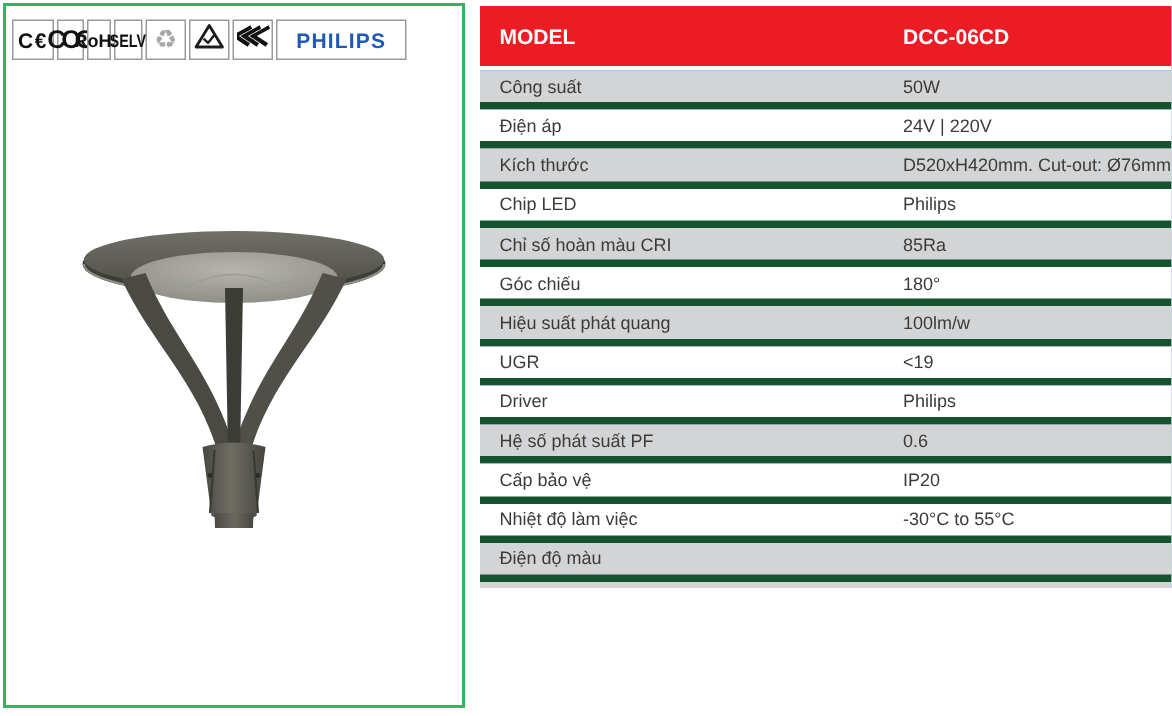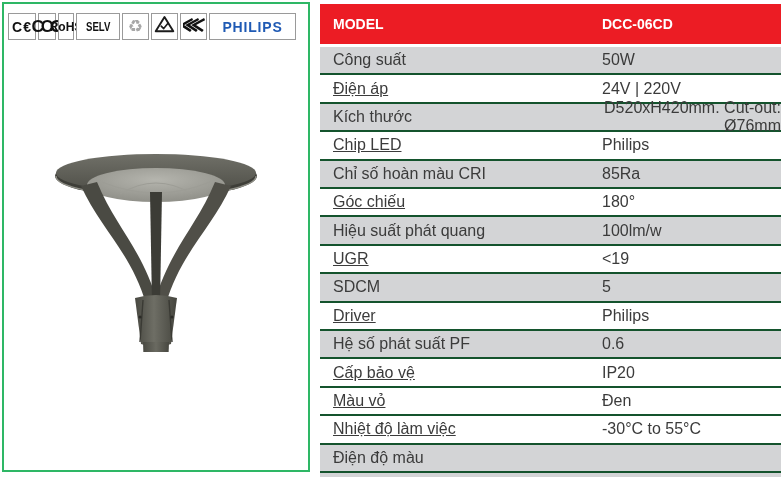--- a/index.html
+++ b/index.html
@@ -21,48 +21,48 @@
     position:absolute;top:9px;left:4px;display:flex;align-items:center;gap:2px;
   }
   .badge{
     height:27px;border:1px solid #9a9a9a;background:#fff;
     display:flex;align-items:center;justify-content:center;
     padding:0 2px;color:#111;white-space:nowrap;
   }
   .badge.ce{width:28px;font-size:14px;letter-spacing:1px;font-weight:600;}
   .badge.ccc{width:18px;font-size:17px;font-weight:700;letter-spacing:-3px;padding-right:5px;}
   .badge.rohs{width:16px;font-size:12px;font-weight:700;}
-  .badge.selv{width:44px;font-size:12px;font-weight:600;transform-origin:center;}
+  .badge.selv{width:19px;font-size:12px;font-weight:600;transform-origin:center;}
   .badge.selv span{display:inline-block;transform:scaleX(0.8);}
   .badge.icon-box{width:27px;}
   .badge.recycle{color:#a7a7a7;font-size:17px;font-weight:400;}
   .badge.philips{width:87px;}
   .philips-text{color:var(--blue);font-weight:700;font-size:14px;letter-spacing:0.8px;}
 
   .lamp-wrap{position:absolute;left:46px;top:138px;width:212px;height:210px;}
 
   
   .spec-table{
-    position:absolute;left:320px;top:4px;width:461px;height:473px;
+    position:absolute;left:320px;top:4px;width:461px;height:388px;
     display:flex;flex-direction:column;background:#1d4ed8;
   }
   .t-header{
     height:40px;flex:0 0 40px;background:var(--red);color:#fff;
     display:flex;align-items:center;position:relative;
     font-size:14px;font-weight:700;
   }
   .t-header .cell-label{padding-left:13px;}
   .t-gap{flex:0 0 3px;background:#fff;}
   .t-rows{flex:1;display:flex;flex-direction:column;}
   .row{
     flex:1;display:flex;align-items:center;position:relative;
-    font-size:16px;color:var(--text);border-bottom:2px solid #14532d;text-align:right;
+    font-size:12px;color:var(--text);border-bottom:5px solid #14532d;text-align:right;
   }
   .row.gray{background:var(--row-gray);}
-  .row.white{background:#fff;text-decoration:underline;}
+  .row.white{background:#fff;}
   .row .cell-label{padding-left:13px;}
   .cell-value{position:absolute;left:282px;}
   .t-footer{flex:0 0 4px;background:var(--row-gray);}
 </style>
 </head>
 <body>
 
 <div class="left-panel">
 
   <div class="badges">
@@ -192,41 +192,33 @@
         <span class="cell-value">180°</span>
       </div>
       <div class="row gray">
         <span class="cell-label">Hiệu suất phát quang</span>
         <span class="cell-value">100lm/w</span>
       </div>
       <div class="row white">
         <span class="cell-label">UGR</span>
         <span class="cell-value">&lt;19</span>
       </div>
-      <div class="row gray">
-        <span class="cell-label">SDCM</span>
-        <span class="cell-value">5</span>
-      </div>
       <div class="row white">
         <span class="cell-label">Driver</span>
         <span class="cell-value">Philips</span>
       </div>
       <div class="row gray">
         <span class="cell-label">Hệ số phát suất PF</span>
         <span class="cell-value">0.6</span>
       </div>
       <div class="row white">
         <span class="cell-label">Cấp bảo vệ</span>
         <span class="cell-value">IP20</span>
       </div>
       <div class="row white">
-        <span class="cell-label">Màu vỏ</span>
-        <span class="cell-value">Đen</span>
-      </div>
-      <div class="row white">
         <span class="cell-label">Nhiệt độ làm việc</span>
         <span class="cell-value">-30°C to 55°C</span>
       </div>
       <div class="row gray">
         <span class="cell-label">Điện độ màu</span>
       </div>
     </div>
   <div class="t-footer"></div>
 </div>
 

